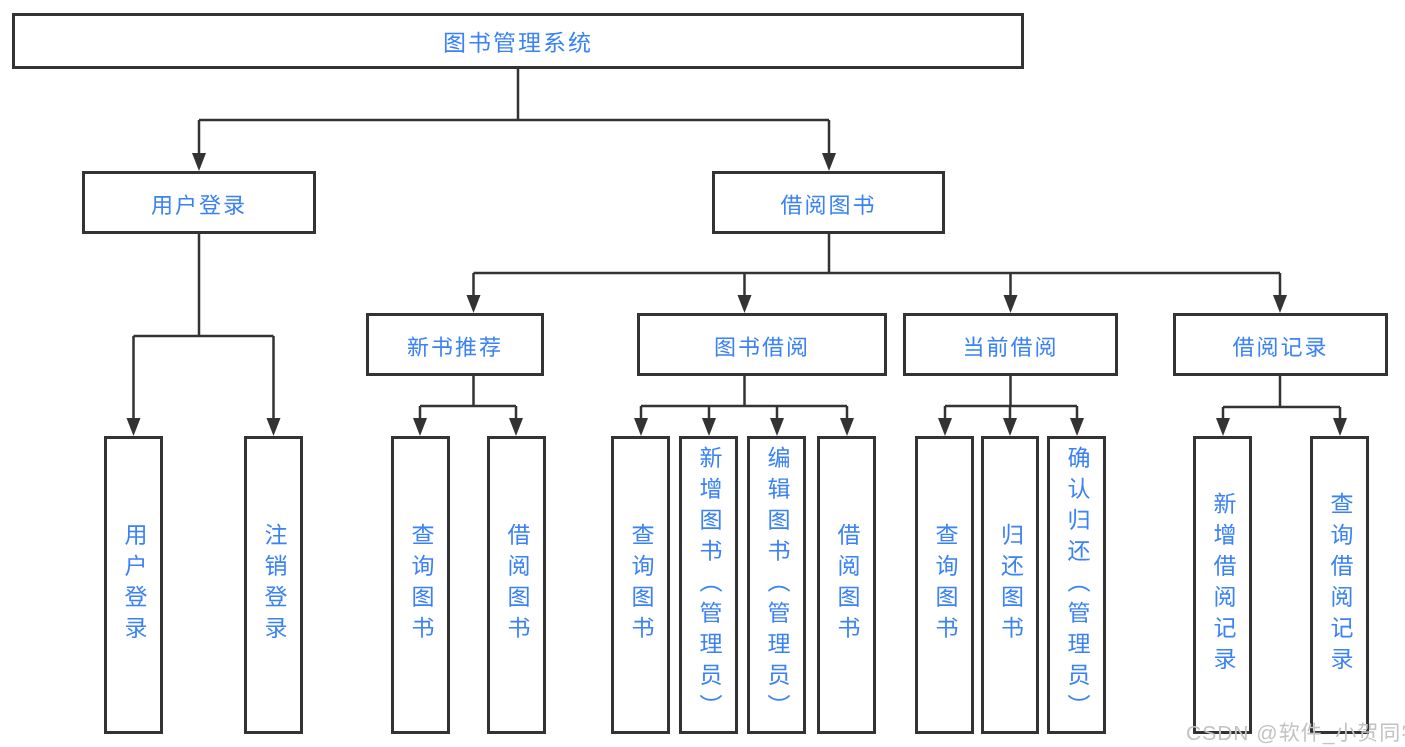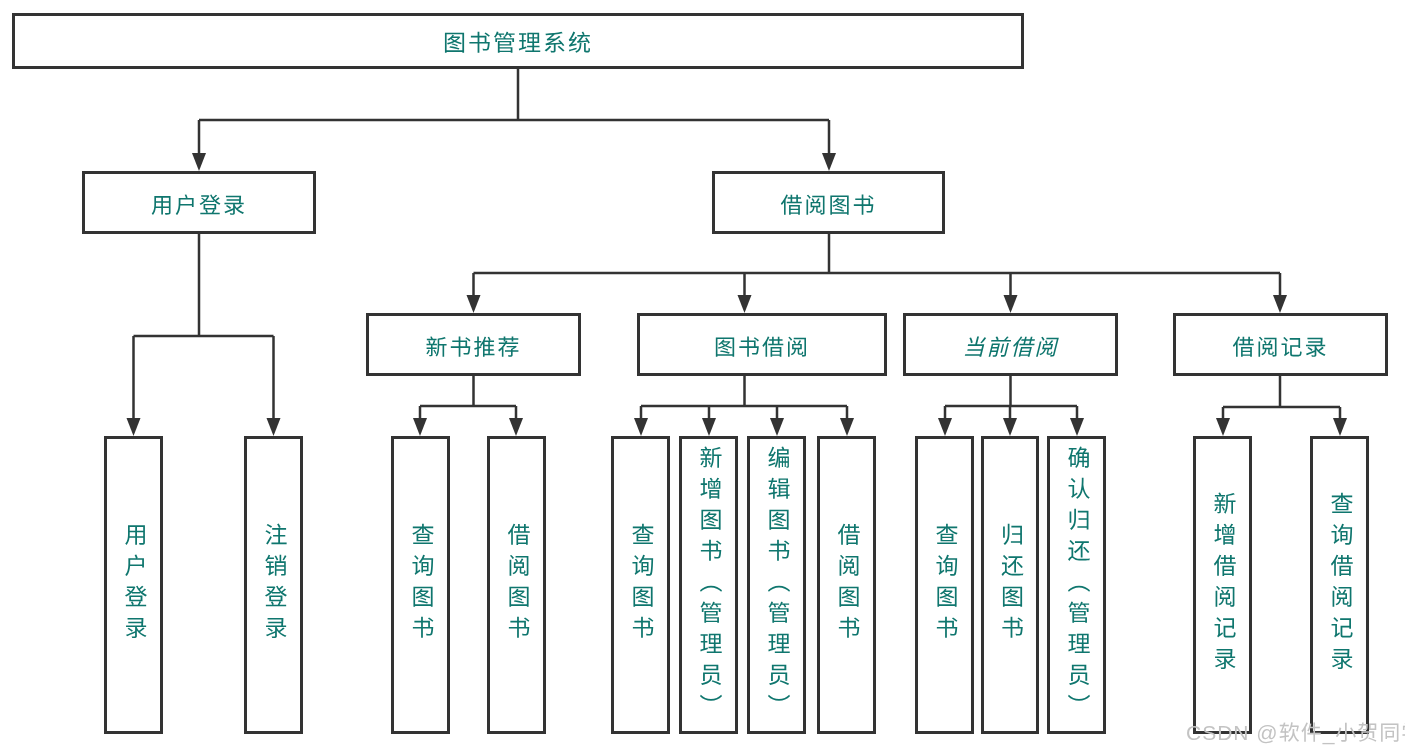--- a/index.html
+++ b/index.html
@@ -4,21 +4,21 @@
 <style>
   html,body{margin:0;padding:0;background:#ffffff;}
   .stage{
     position:relative;width:1405px;height:747px;background:#ffffff;overflow:hidden;
     font-family:"Liberation Sans",sans-serif;
   }
   .connectors{position:absolute;left:0;top:0;z-index:1;}
   .box{
     position:absolute;box-sizing:border-box;background:#ffffff;border:3px solid #333333;
     display:flex;align-items:center;justify-content:center;
-    color:#0f766e;z-index:2;
+    color:#3b82f6;z-index:2;
   }
   .h-box{font-size:22px;letter-spacing:2px;white-space:nowrap;}
   .root-box{font-size:23px;}
   .v-box{
     writing-mode:vertical-rl;text-orientation:mixed;
     font-size:23px;letter-spacing:8px;line-height:1;
   }
   .watermark{
     position:absolute;z-index:3;color:#c3c3c3;font-size:21px;letter-spacing:1px;
     white-space:nowrap;
@@ -67,23 +67,23 @@
       <polygon points="1216,418 1230,418 1223,436"></polygon>
       <polygon points="1333,418 1347,418 1340,436"></polygon>
     </g>
   </svg>
 
   <div class="box h-box root-box" style="left:12px;top:13px;width:1012px;height:56px;">图书管理系统</div>
 
   <div class="box h-box" style="left:82px;top:171px;width:234px;height:63px;">用户登录</div>
   <div class="box h-box" style="left:712px;top:171px;width:233px;height:63px;">借阅图书</div>
 
-  <div class="box h-box" style="left:366px;top:313px;width:215px;height:63px;">新书推荐</div>
+  <div class="box h-box" style="left:366px;top:313px;width:178px;height:63px;">新书推荐</div>
   <div class="box h-box" style="left:637px;top:313px;width:250px;height:63px;">图书借阅</div>
-  <div class="box h-box" style="left:903px;top:313px;width:215px;height:63px;font-style:italic;">当前借阅</div>
+  <div class="box h-box" style="left:903px;top:313px;width:215px;height:63px;">当前借阅</div>
   <div class="box h-box" style="left:1173px;top:313px;width:215px;height:63px;">借阅记录</div>
 
   <div class="box v-box" style="left:104px;top:436px;width:59px;height:298px;">用户登录</div>
   <div class="box v-box" style="left:244px;top:436px;width:59px;height:298px;">注销登录</div>
 
   <div class="box v-box" style="left:391px;top:436px;width:59px;height:298px;">查询图书</div>
   <div class="box v-box" style="left:487px;top:436px;width:59px;height:298px;">借阅图书</div>
 
   <div class="box v-box" style="left:611px;top:436px;width:59px;height:298px;">查询图书</div>
   <div class="box v-box" style="left:679px;top:436px;width:59px;height:298px;">新增图书（管理员）</div>

